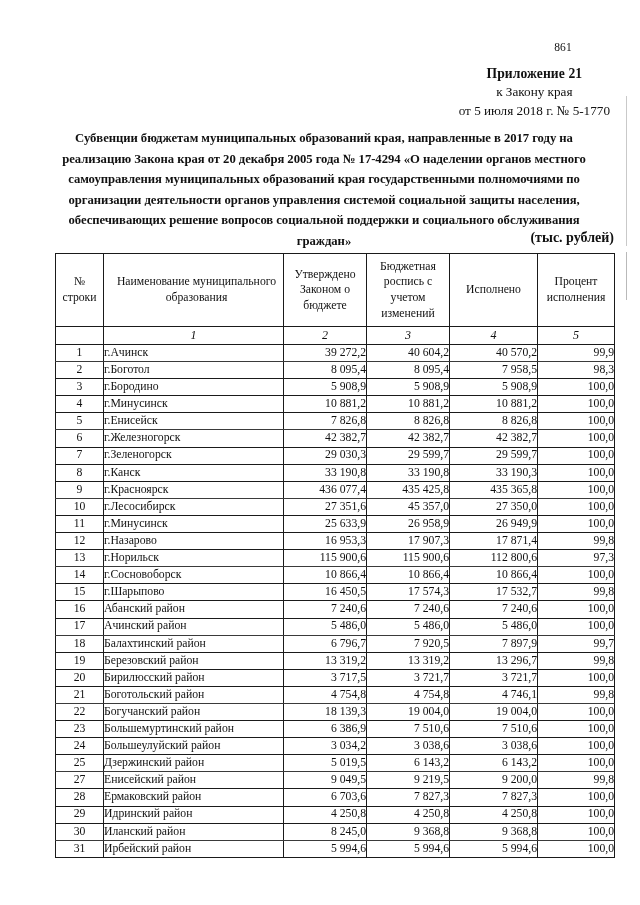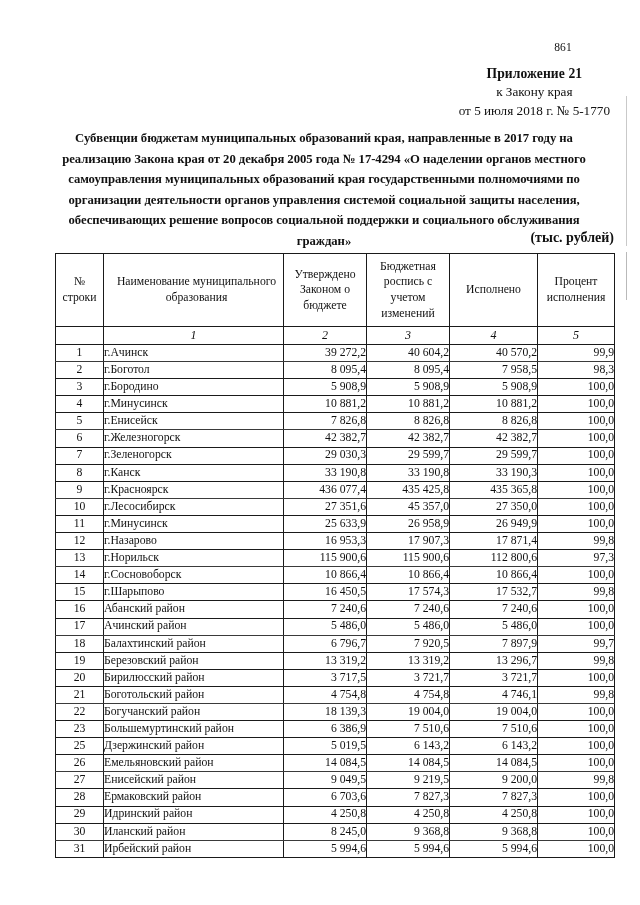--- a/index.html
+++ b/index.html
@@ -401,33 +401,33 @@
           </tr>
           <tr>
             <td class="cell-num">23</td>
             <td class="cell-name">Большемуртинский район</td>
             <td class="cell-val">6 386,9</td>
             <td class="cell-val">7 510,6</td>
             <td class="cell-val">7 510,6</td>
             <td class="cell-val">100,0</td>
           </tr>
           <tr>
+            <td class="cell-num">24</td>
+            <td class="cell-name">Большеулуйский район</td>
+            <td class="cell-val">3 034,2</td>
+            <td class="cell-val">3 038,6</td>
+            <td class="cell-val">3 038,6</td>
+            <td class="cell-val">100,0</td>
+          </tr>
+          <tr>
             <td class="cell-num">25</td>
             <td class="cell-name">Дзержинский район</td>
             <td class="cell-val">5 019,5</td>
             <td class="cell-val">6 143,2</td>
             <td class="cell-val">6 143,2</td>
-            <td class="cell-val">100,0</td>
-          </tr>
-          <tr>
-            <td class="cell-num">26</td>
-            <td class="cell-name">Емельяновский район</td>
-            <td class="cell-val">14 084,5</td>
-            <td class="cell-val">14 084,5</td>
-            <td class="cell-val">14 084,5</td>
             <td class="cell-val">100,0</td>
           </tr>
           <tr>
             <td class="cell-num">27</td>
             <td class="cell-name">Енисейский район</td>
             <td class="cell-val">9 049,5</td>
             <td class="cell-val">9 219,5</td>
             <td class="cell-val">9 200,0</td>
             <td class="cell-val">99,8</td>
           </tr>

